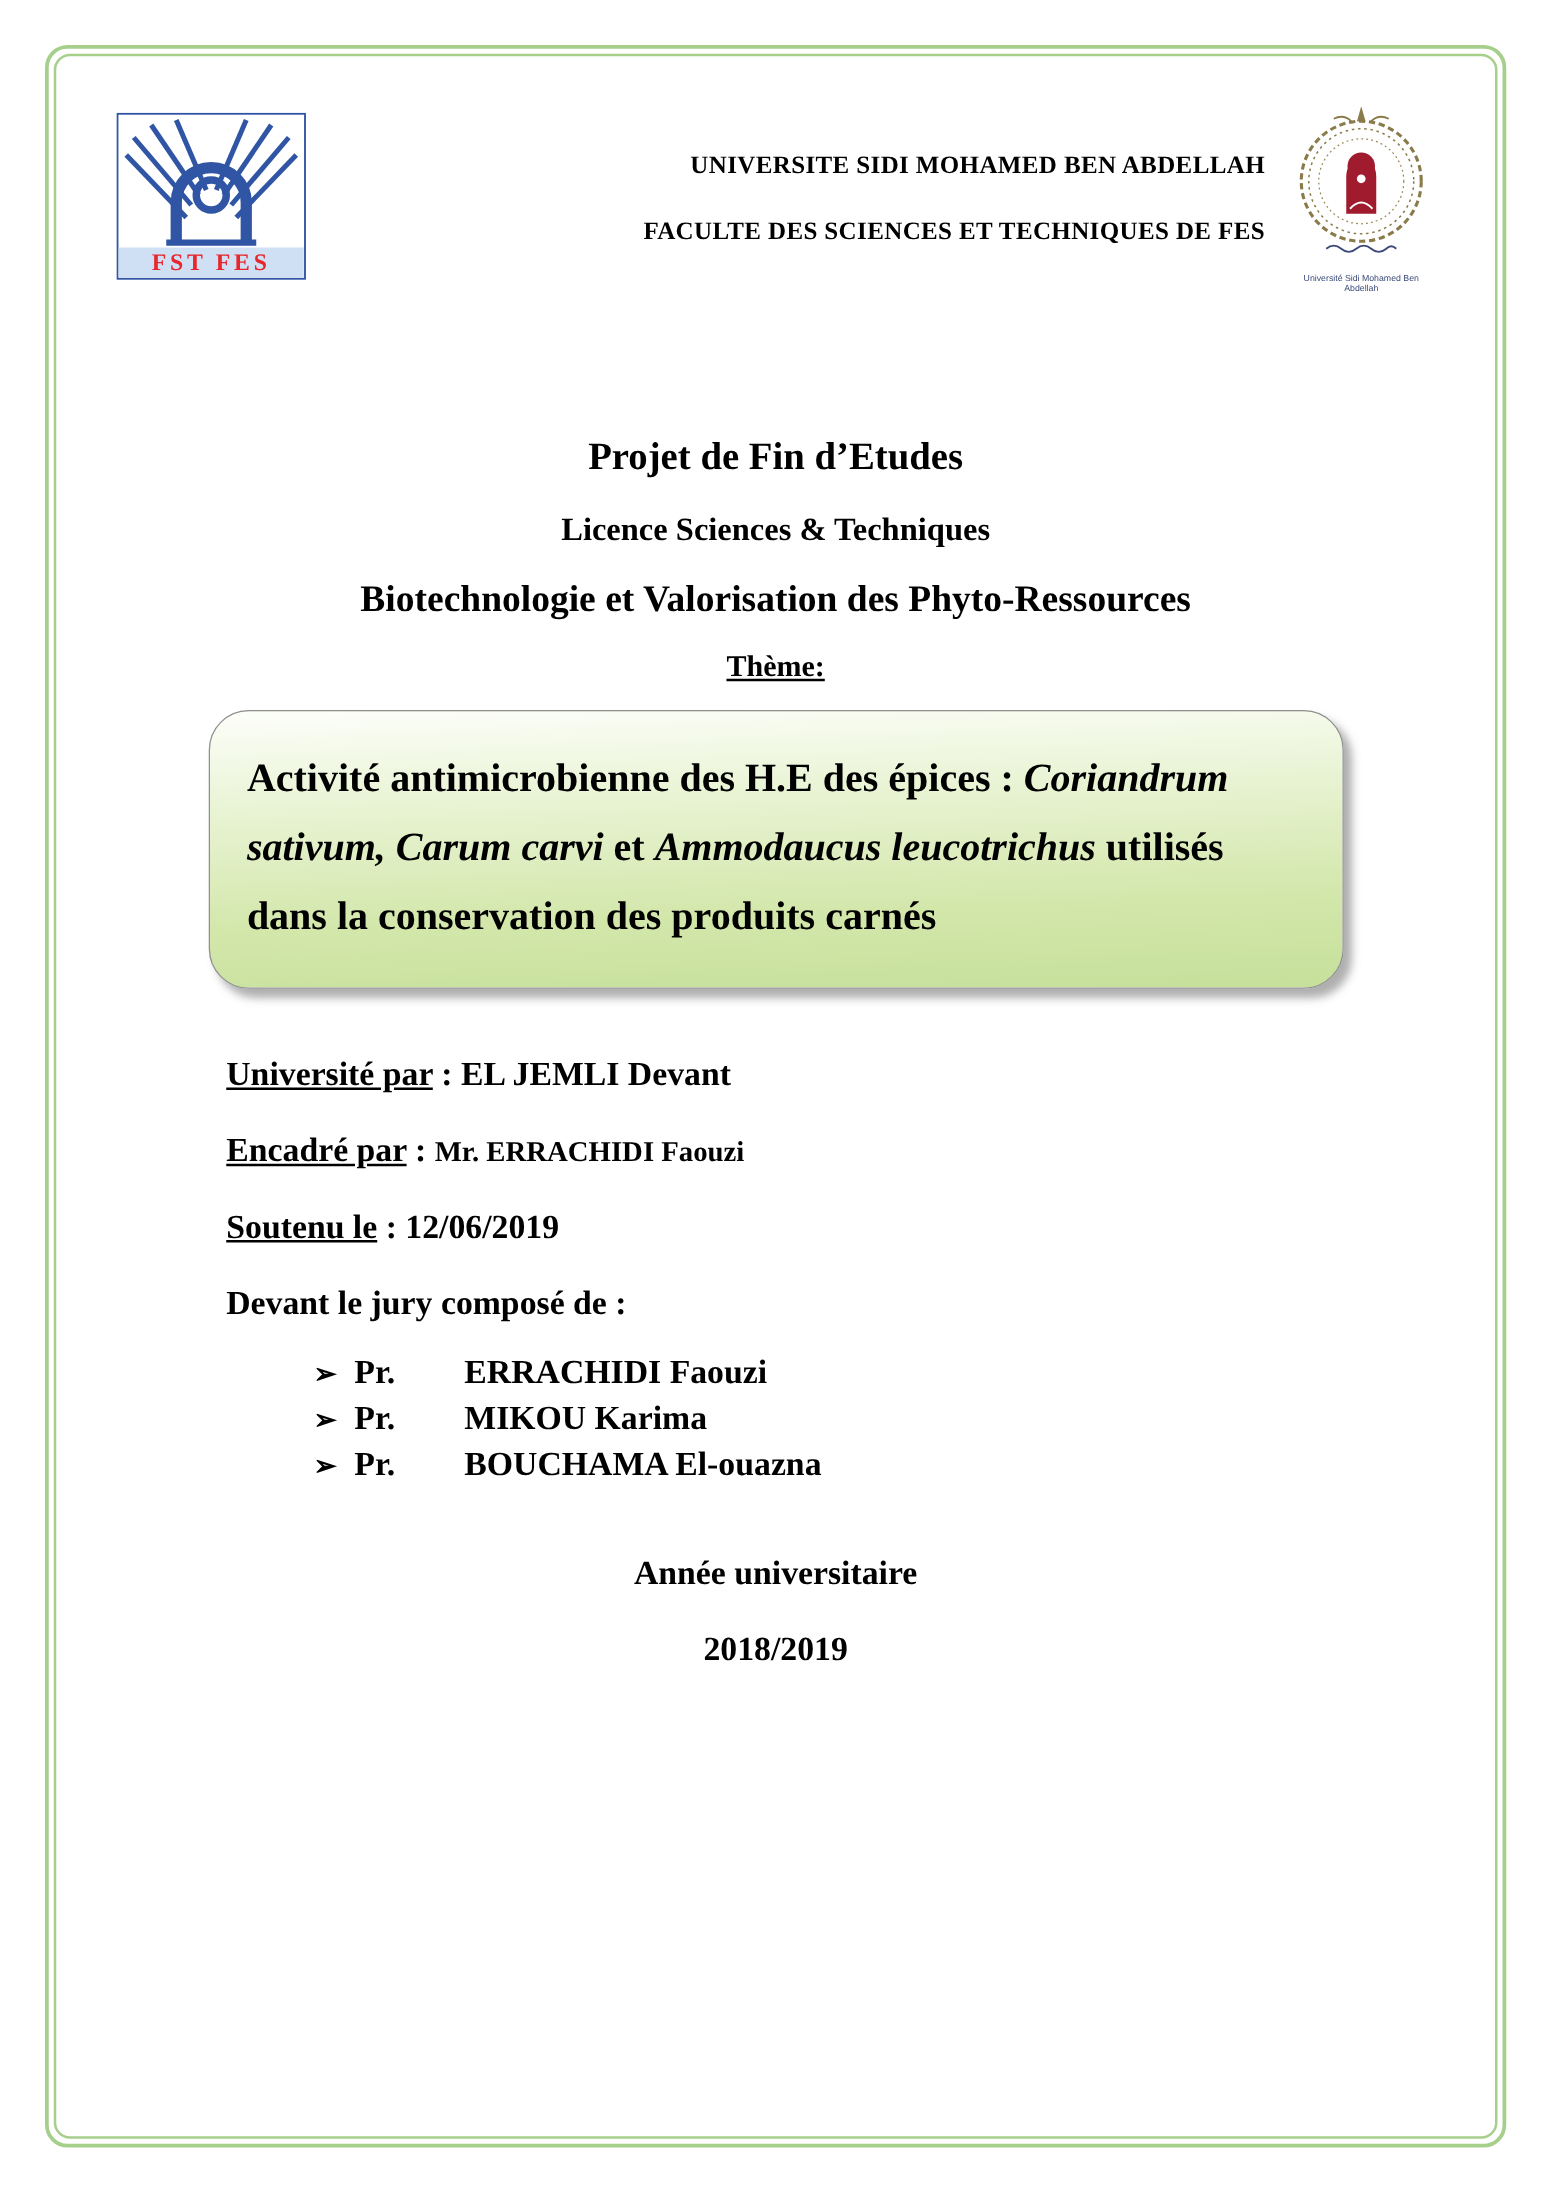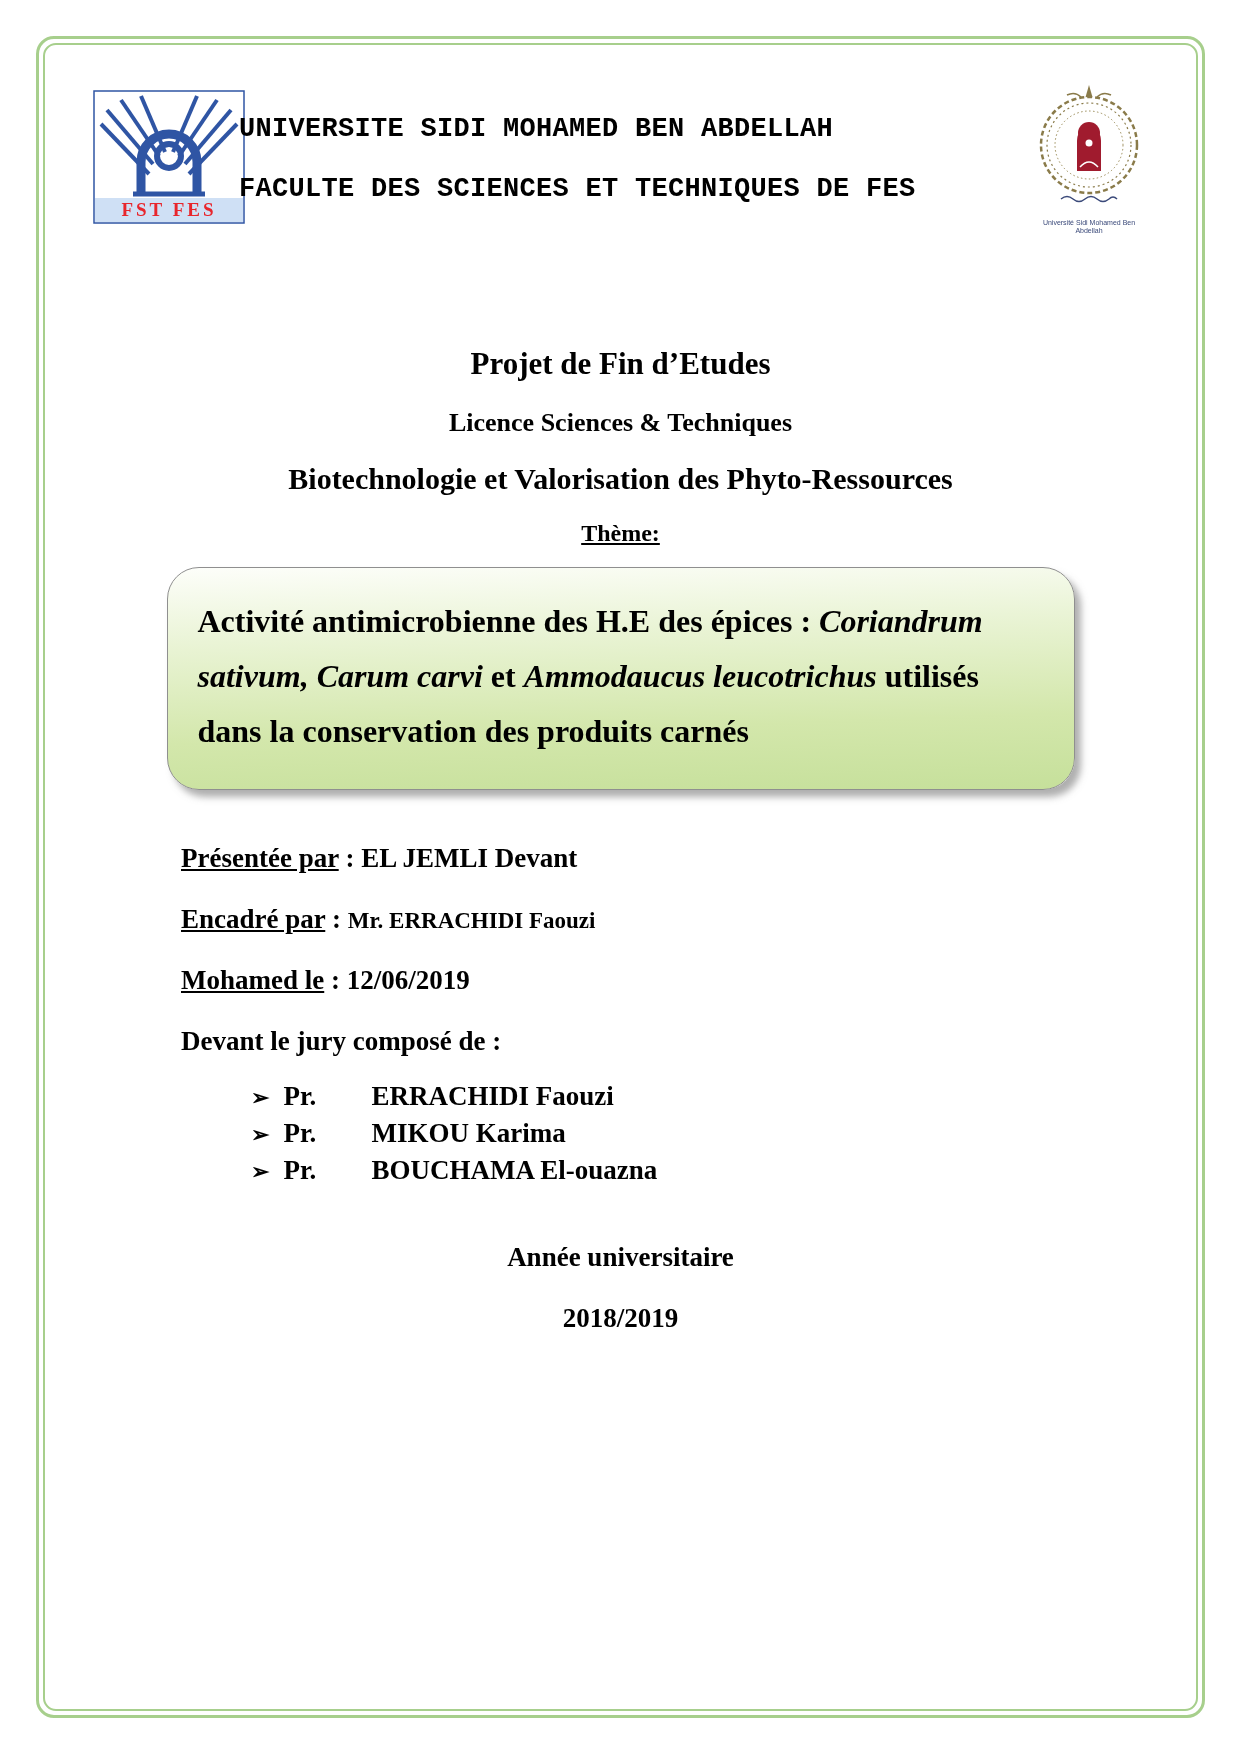--- a/index.html
+++ b/index.html
@@ -26,21 +26,21 @@
   .content {
     position:absolute; inset:0;
     padding:38px 48px 0 48px;
   }
 
   
   .header { display:flex; align-items:center; gap:18px; }
   .logo-fst { width:128px; flex:0 0 auto; }
   .logo-seal { width:118px; flex:0 0 auto; text-align:center; }
   .seal-caption { font-size:7px; color:#3b4a7a; font-family:"Liberation Sans", sans-serif; margin-top:2px; line-height:1.1; }
-  .header-titles { flex:1; text-align:left; font-weight:bold; font-size:27px; letter-spacing:0.3px;font-family:Liberation Mono, monospace; }
+  .header-titles { flex:1; text-align:right; font-weight:bold; font-size:20px; letter-spacing:0.3px; }
   .header-titles .h-line1 { margin-bottom:30px; }
 
   
   .intro { text-align:center; }
   .project-title { margin-top:112px; font-size:31px; font-weight:bold; }
   .degree { margin-top:26px; font-size:26px; font-weight:bold; }
   .program { margin-top:24px; font-size:30px; font-weight:bold; }
   .theme-label { margin-top:24px; font-size:24px; font-weight:bold; text-decoration:underline; }
 
   
@@ -144,27 +144,27 @@
           <div class="program">Biotechnologie et Valorisation des Phyto-Ressources</div>
           <div class="theme-label">Thème:</div>
         </div>
 
         <div class="theme-box">
           <span>Activité antimicrobienne des H.E des épices : </span><span class="it">Coriandrum sativum, Carum carvi</span><span> et </span><span class="it">Ammodaucus leucotrichus</span><span> utilisés dans la conservation des produits carnés</span>
         </div>
 
         <div class="details">
           <div class="detail-line">
-            <span class="ul">Présentée par</span><span> : </span><span>EL JEMLI Devant</span>
+            <span class="ul">Université par</span><span> : </span><span>EL JEMLI Devant</span>
           </div>
           <div class="detail-line">
             <span class="ul">Encadré par</span><span> : </span><span class="smaller">Mr. ERRACHIDI Faouzi</span>
           </div>
           <div class="detail-line">
-            <span class="ul">Mohamed le</span><span> : </span><span>12/06/2019</span>
+            <span class="ul">Soutenu le</span><span> : </span><span>12/06/2019</span>
           </div>
           <div class="detail-line">Devant le jury composé de :</div>
         </div>
 
         <div class="jury-list">
           <div class="jury-row">
             <span class="jury-bullet">➢</span>
             <span class="jury-title">Pr.</span>
             <span>ERRACHIDI Faouzi</span>
           </div>

